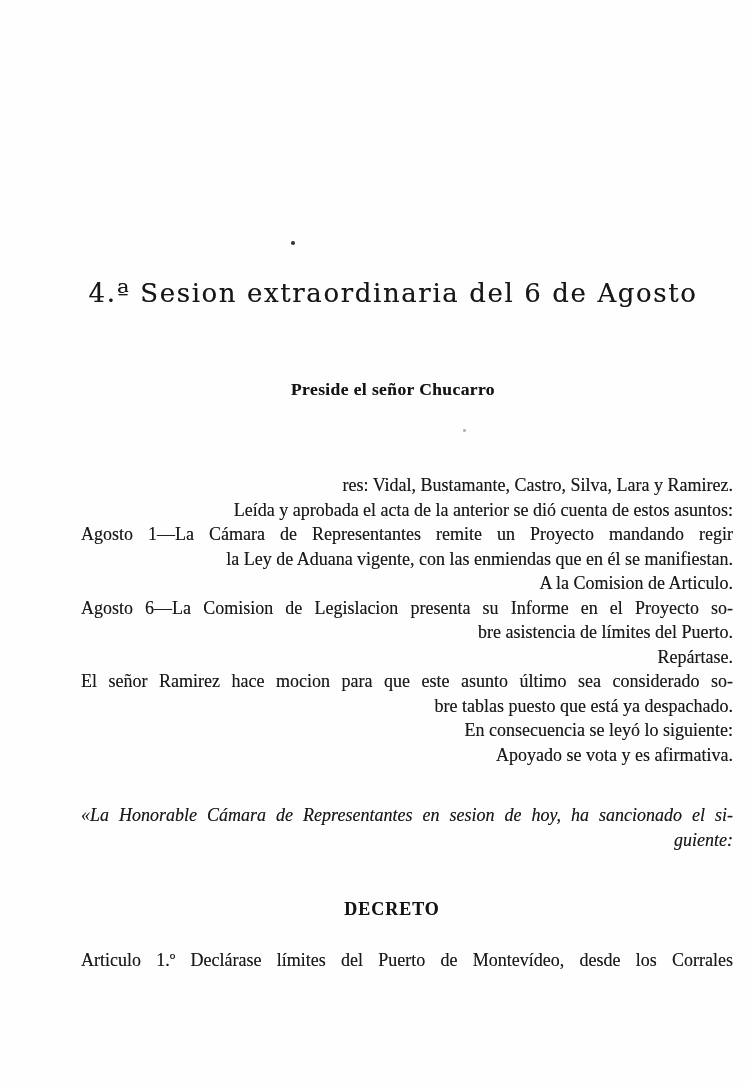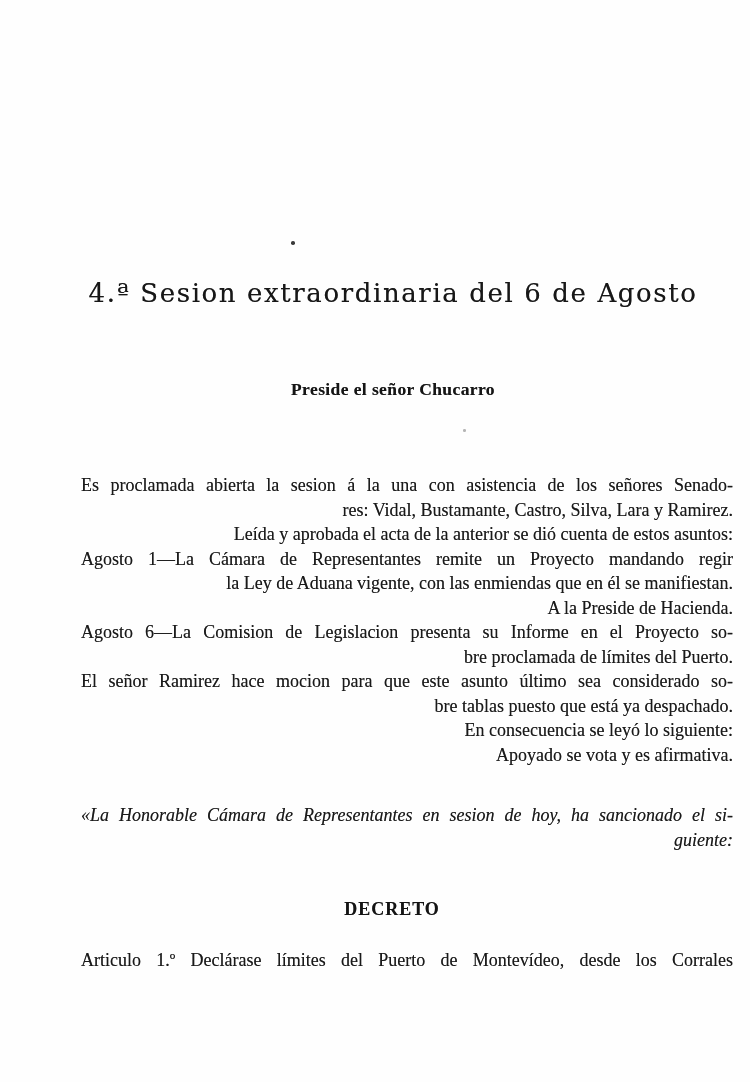--- a/index.html
+++ b/index.html
@@ -84,28 +84,28 @@
 <div class="page" data-name="scanned-document-page">
   <div class="speck speck-1" data-name="scan-speck"></div>
   <div class="speck speck-2" data-name="scan-speck"></div>
 
   <div class="doc-title" data-name="page-title">4.ª Sesion extraordinaria del 6 de Agosto</div>
 
   <div class="doc-subtitle" data-name="presiding-officer-subtitle">Preside el señor Chucarro</div>
 
   <div class="doc-body" data-name="document-body">
       <div data-name="session-minutes">
-        <div class="line indent just" data-name="text-line">Es proclamada abierta la sesion á la una con asistencia de los señores Senado-</div>
         <div class="line" data-name="text-line">res: Vidal, Bustamante, Castro, Silva, Lara y Ramirez.</div>
         <div class="line indent" data-name="text-line">Leída y aprobada el acta de la anterior se dió cuenta de estos asuntos:</div>
         <div class="line indent just" data-name="text-line">Agosto 1—La Cámara de Representantes remite un Proyecto mandando regir</div>
         <div class="line" data-name="text-line">la Ley de Aduana vigente, con las enmiendas que en él se manifiestan.</div>
-        <div class="line indent" data-name="text-line">A la Preside de Hacienda.</div>
+        <div class="line indent" data-name="text-line">A la Comision de Articulo.</div>
         <div class="line indent just" data-name="text-line">Agosto 6—La Comision de Legislacion presenta su Informe en el Proyecto so-</div>
-        <div class="line" data-name="text-line">bre proclamada de límites del Puerto.</div>
+        <div class="line" data-name="text-line">bre asistencia de límites del Puerto.</div>
+        <div class="line indent" data-name="text-line">Repártase.</div>
         <div class="line indent just" data-name="text-line">El señor Ramirez hace mocion para que este asunto último sea considerado so-</div>
         <div class="line" data-name="text-line">bre tablas puesto que está ya despachado.</div>
         <div class="line indent" data-name="text-line">En consecuencia se leyó lo siguiente:</div>
         <div class="line indent" data-name="text-line">Apoyado se vota y es afirmativa.</div>
       </div>
       <div data-name="chamber-message">
         <div class="line indent just" data-name="text-line">«La Honorable Cámara de Representantes en sesion de hoy, ha sancionado el si-</div>
         <div class="line" data-name="text-line">guiente:</div>
       </div>
       <div data-name="decreto-heading">DECRETO</div>

